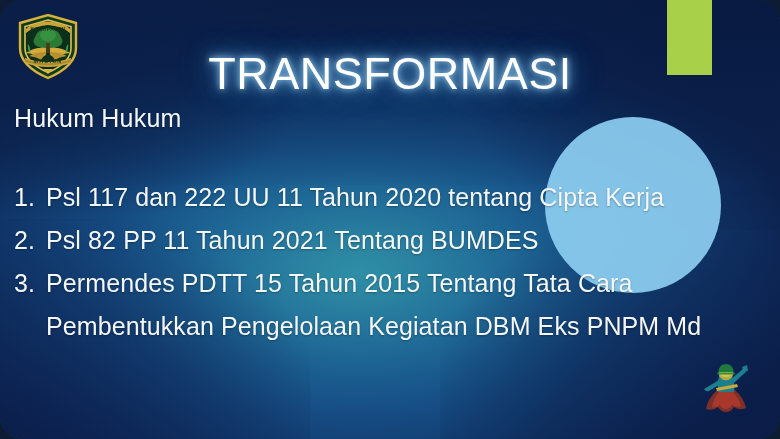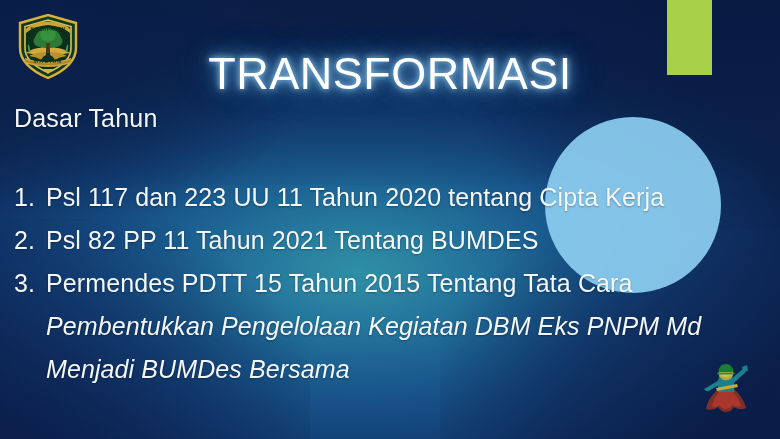--- a/index.html
+++ b/index.html
@@ -7,20 +7,21 @@
     padding: 0;
     background: #0d1b33;
   }
   #slide {
     position: relative;
     width: 780px;
     height: 439px;
     overflow: hidden;
     font-family: "Liberation Sans", sans-serif;
     background: #123a6b;
+    border-radius: 23px;
   }
 
   
   .bg-base {
     position: absolute;
     inset: 0;
     background:
       radial-gradient(ellipse 62% 58% at 46% 62%,
           #2e8fa6 0%,
           #2a82a0 12%,
@@ -157,21 +158,20 @@
   .list-item .marker {
     position: absolute;
     left: 14px;
     top: 0;
     width: 30px;
     text-align: left;
   }
   .list-item .cont-line {
     display: block;
     white-space: nowrap;
-    font-style: italic;
   }
 
   
   .mascot {
     position: absolute;
     left: 697px;
     top: 362px;
     width: 58px;
     height: 56px;
   }
@@ -236,39 +236,38 @@
       </g>
       <g>
         <text x="32" y="49.4" text-anchor="middle" font-family="'Liberation Sans', sans-serif" font-size="5.4" font-weight="bold" fill="#173318" letter-spacing="1.2">MADIUN</text>
       </g>
     </svg>
   </div>
 
   <h1 class="title">TRANSFORMASI</h1>
 
   <div class="body-wrap">
-    <div class="subhead">Dasar Tahun</div>
+    <div class="subhead">Hukum Hukum</div>
 
     <ol class="list">
 
       <li class="list-item">
         <span class="marker">1.</span>
-        <span>Psl 117 dan 223 UU 11 Tahun 2020 tentang Cipta Kerja</span>
+        <span>Psl 117 dan 222 UU 11 Tahun 2020 tentang Cipta Kerja</span>
       </li>
 
       <li class="list-item">
         <span class="marker">2.</span>
         <span>Psl 82 PP 11 Tahun 2021 Tentang BUMDES</span>
       </li>
 
       <li class="list-item">
         <span class="marker">3.</span>
         <span>Permendes PDTT 15 Tahun 2015 Tentang Tata Cara</span>
         <span class="cont-line">Pembentukkan Pengelolaan Kegiatan DBM Eks PNPM Md</span>
-        <span class="cont-line">Menjadi BUMDes Bersama</span>
       </li>
 
     </ol>
   </div>
 
   <div class="mascot">
     <svg viewBox="0 0 58 56" xmlns="http://www.w3.org/2000/svg">
 
       <path d="M20 28 Q10 38 9 47 Q16 49 21 45 Q24 50 29 50 Q34 50 37 45 Q43 49 49 46 Q47 36 37 27 Z" fill="#7d2f2a"></path>
       <path d="M22 30 Q16 38 15 45 Q20 46 23 43 Q25 47 29 47 Q33 47 35 43 Q39 46 44 44 Q42 36 35 29 Z" fill="#a9382c"></path>

